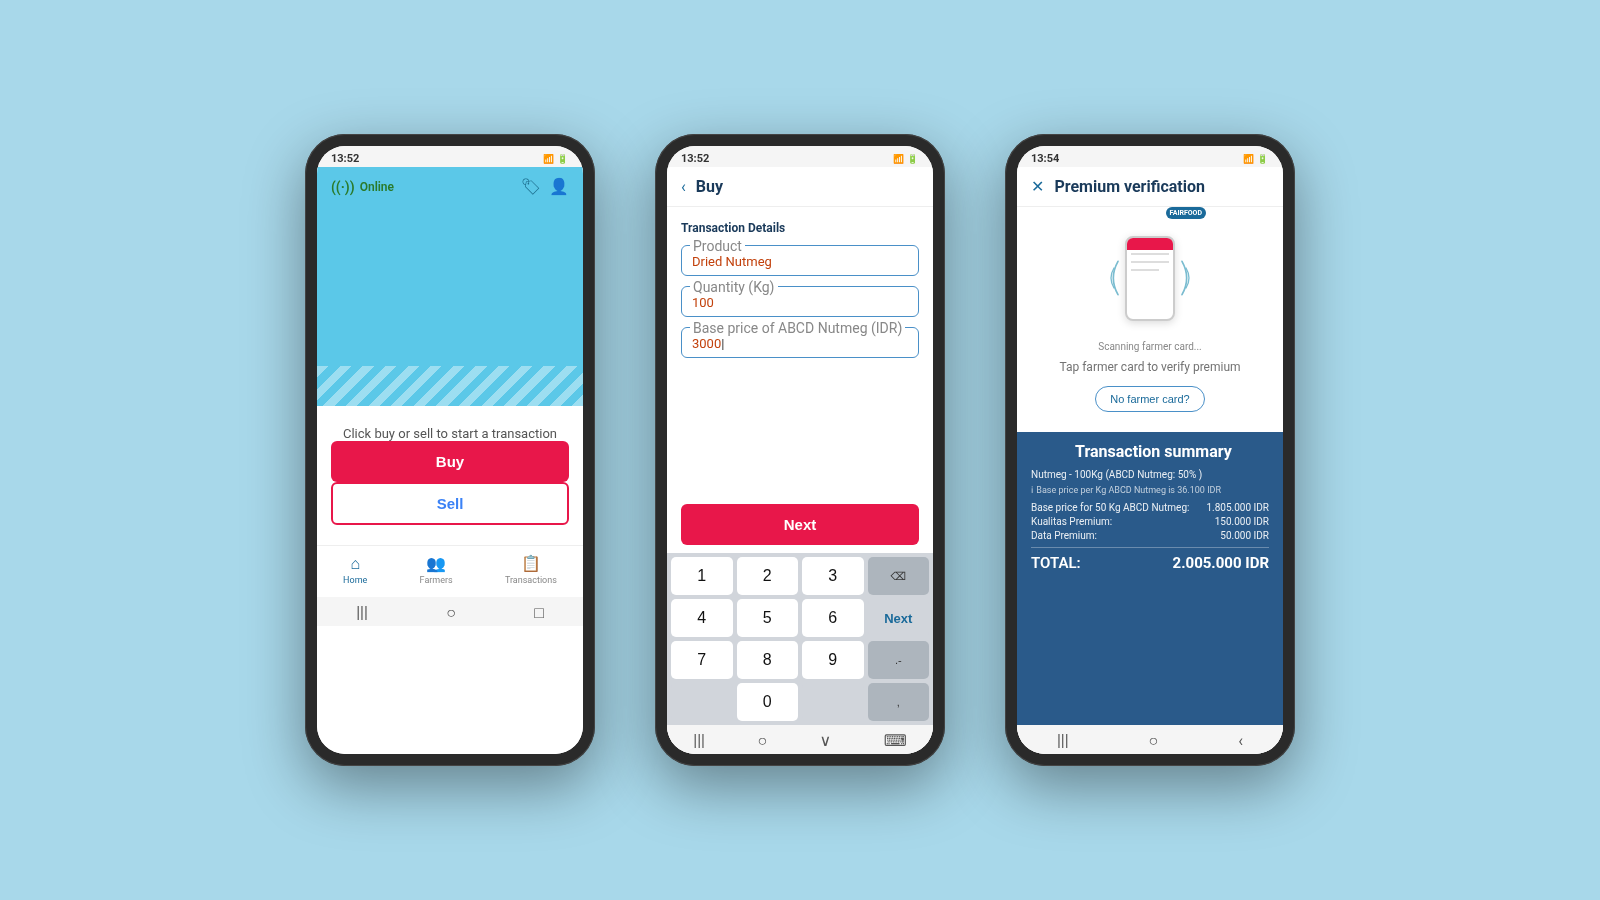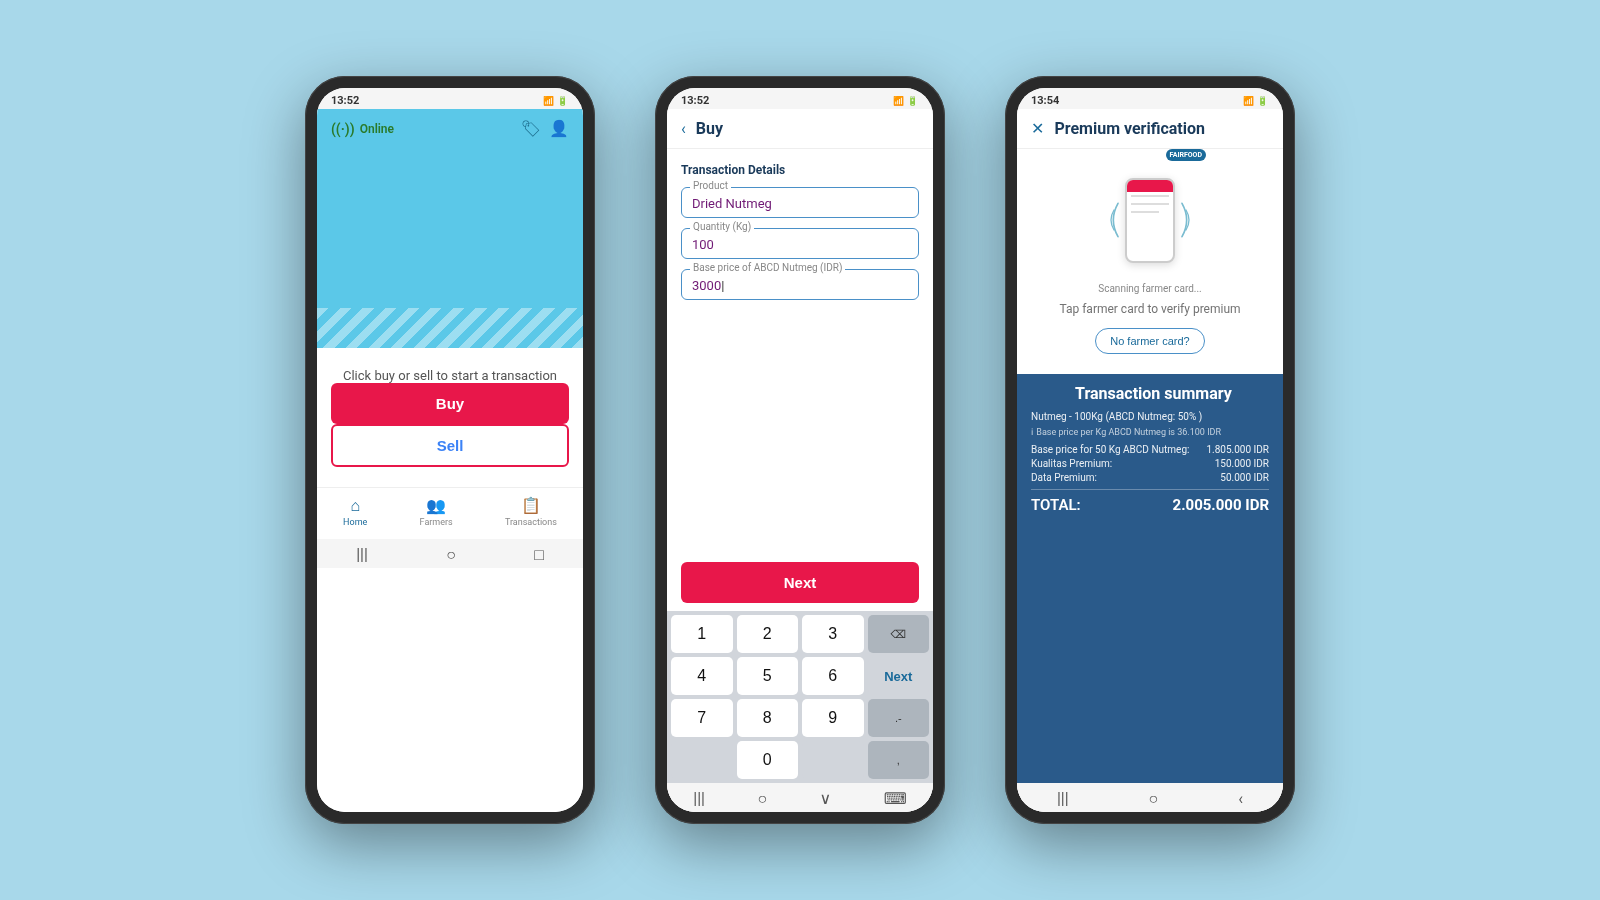--- a/index.html
+++ b/index.html
@@ -11,21 +11,21 @@
       align-items: center;
       justify-content: center;
       gap: 60px;
       font-family: -apple-system, BlinkMacSystemFont, 'Segoe UI', Roboto, sans-serif;
       overflow: hidden;
     }
 
     
     .phone {
       width: 290px;
-      height: 748px;
+      height: 632px;
       background: #2a2a2a;
       border-radius: 40px;
       padding: 12px;
       box-shadow: 0 20px 60px rgba(0,0,0,0.4), inset 0 0 0 1px #444;
       position: relative;
       display: flex;
       flex-direction: column;
     }
     .phone-inner {
       flex: 1;
@@ -183,27 +183,27 @@
       border: 1.5px solid #4a90c8;
       border-radius: 6px;
       padding: 6px 10px 6px;
       margin-bottom: 10px;
     }
     .field-label {
       position: absolute;
       top: -8px;
       left: 8px;
       background: white;
-      font-size: 10px;
+      font-size: 14px;
       color: #888;
       padding: 0 3px;
     }
     .field-value {
       font-size: 13px;
-      color: #701a75;
+      color: #c2410c;
       padding-top: 2px;
     }
     .cursor::after {
       content: '|';
       animation: blink 1s infinite;
       color: #333;
     }
     @keyframes blink { 0%,100%{opacity:1} 50%{opacity:0} }
 
     .btn-next-red {

